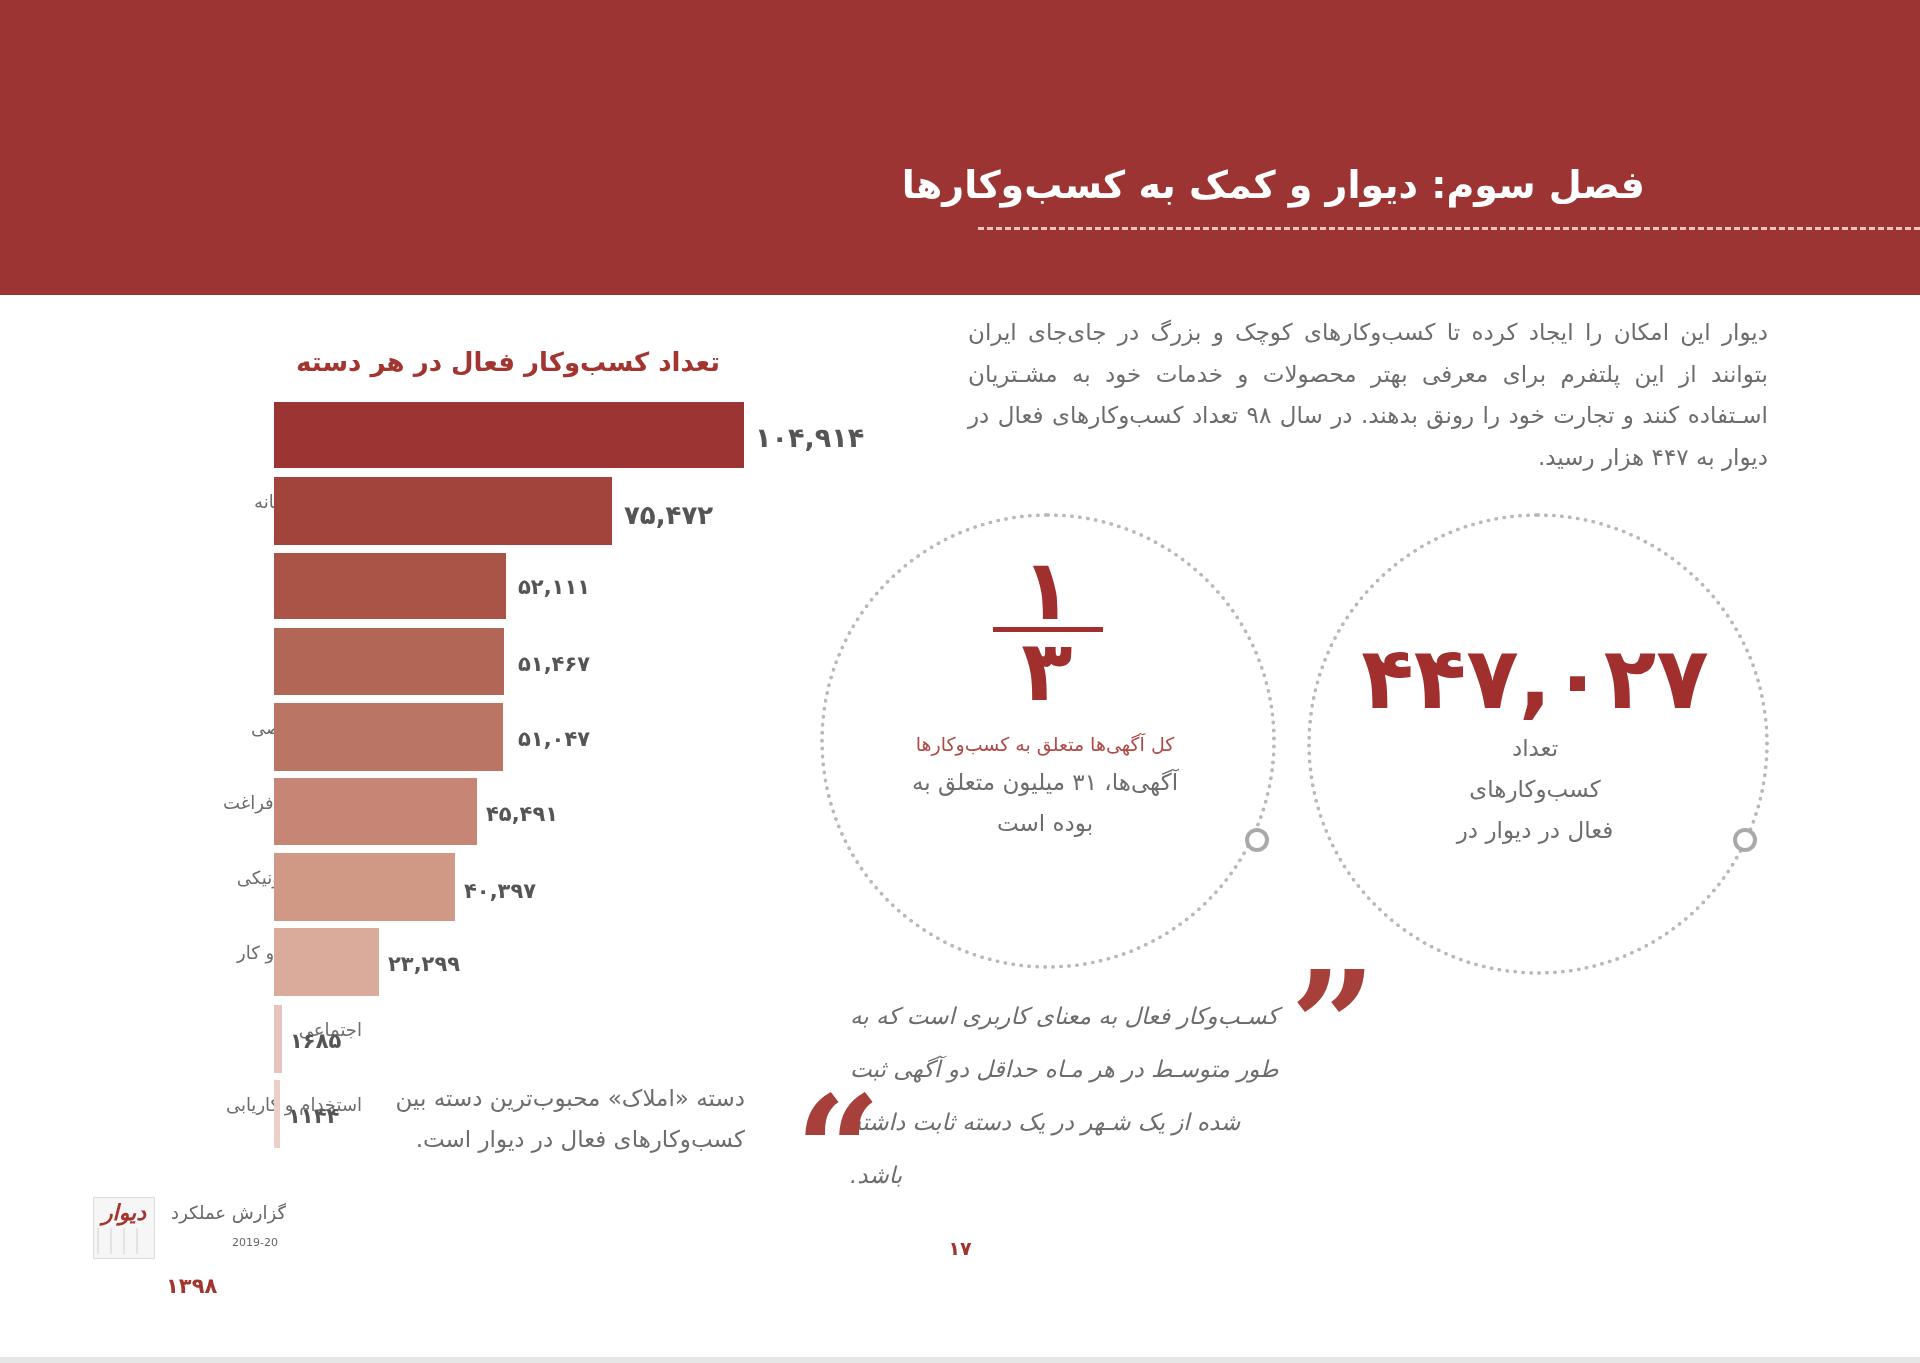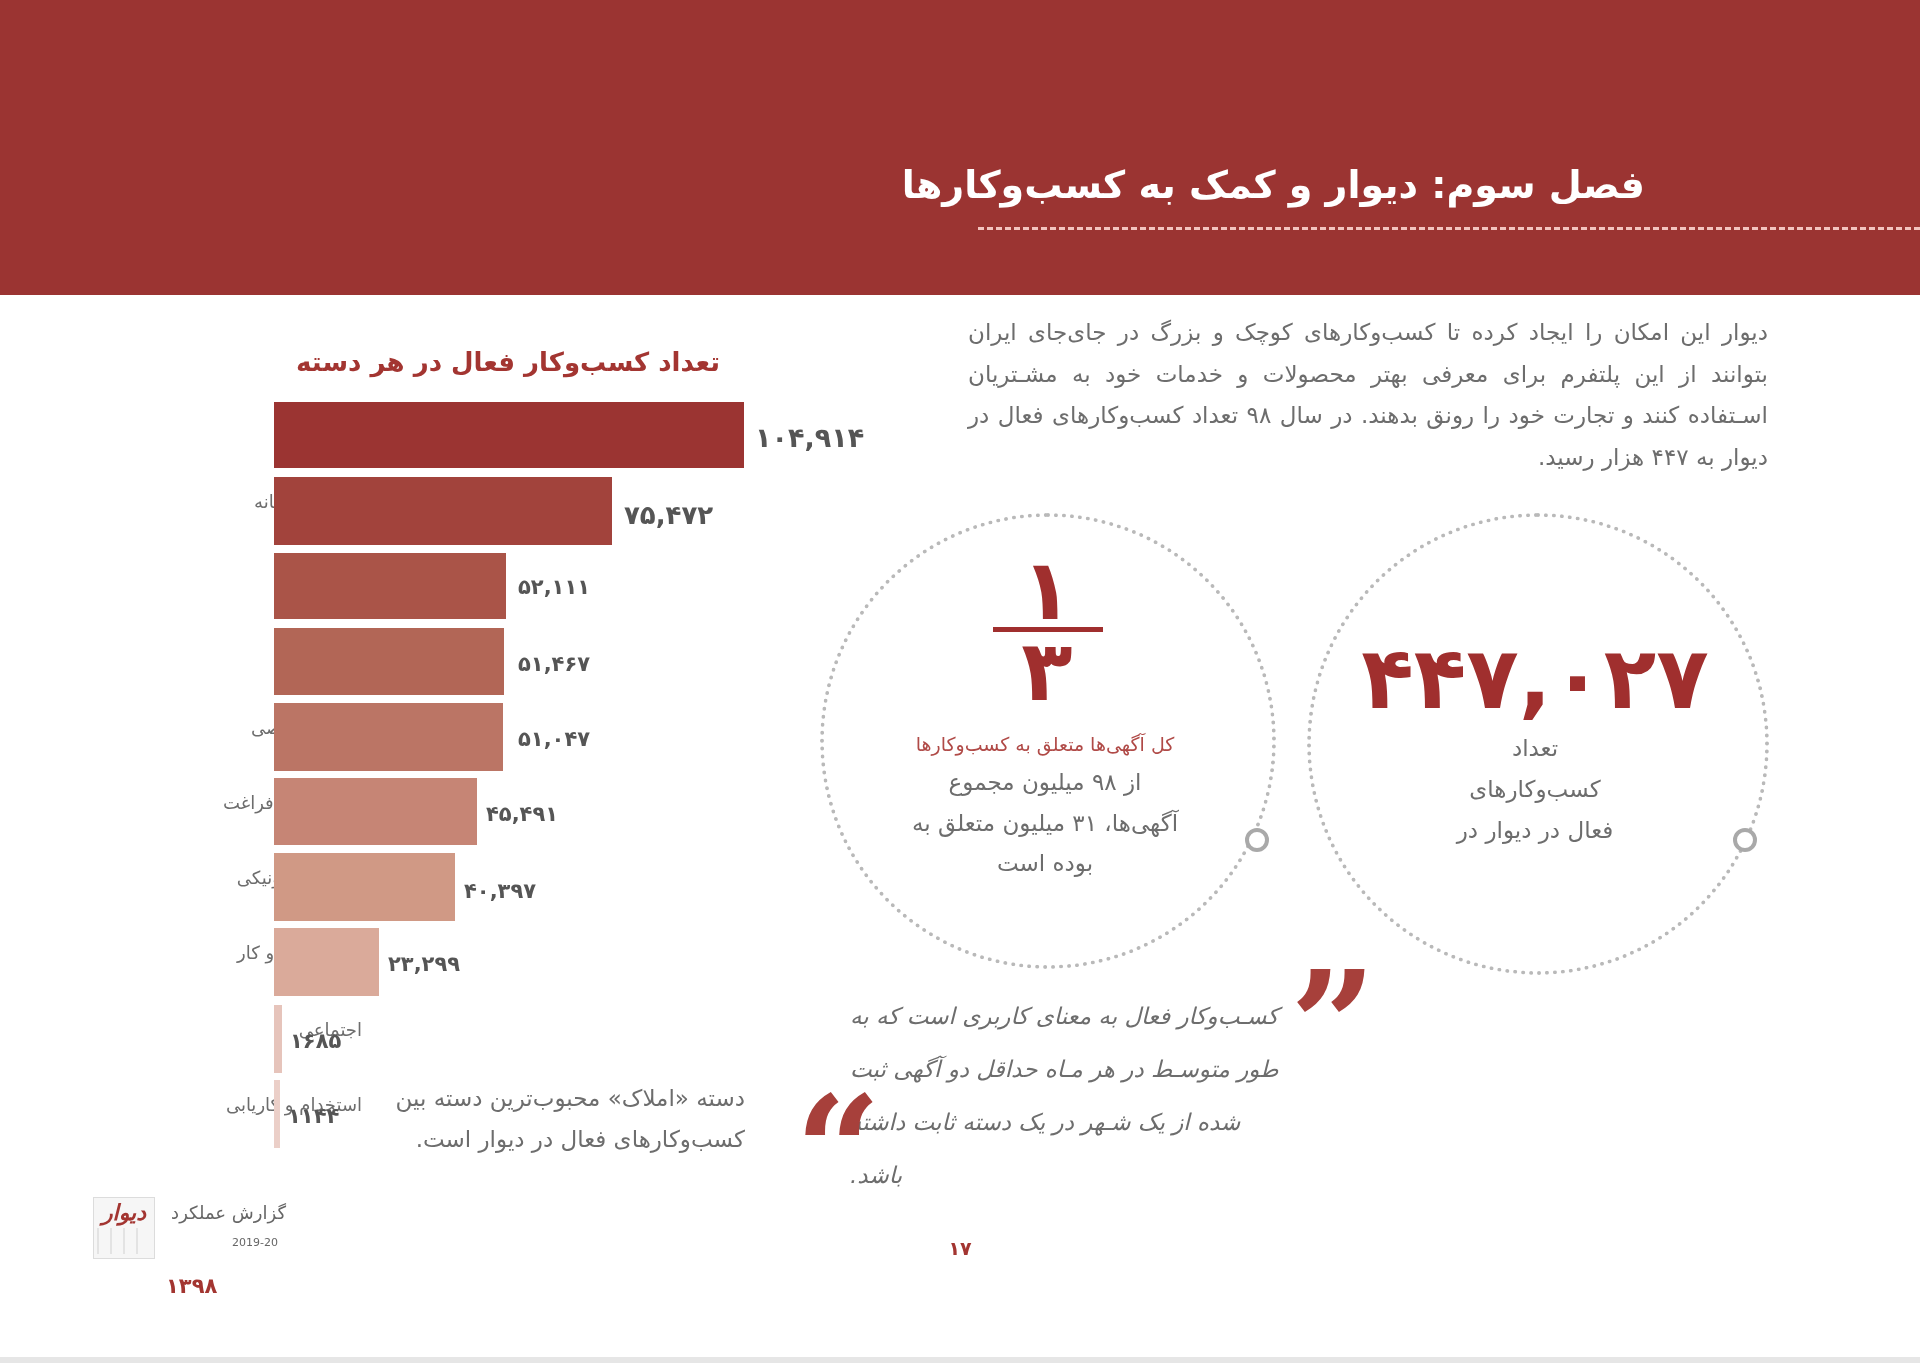--- a/index.html
+++ b/index.html
@@ -206,21 +206,20 @@
 
 <div class="abs chart-note rtl">دسته «املاک» محبوب‌ترین دسته بین کسب‌وکارهای فعال در دیوار است.</div>
 
 <div class="abs circle" style="left:820px;top:513px;width:456px;height:456px;"></div>
 <div class="abs ring" style="left:1245px;top:828px;"></div>
 <div class="abs fraction-num">۱</div>
 <div class="abs fraction-bar"></div>
 <div class="abs fraction-den">۳</div>
 <div class="abs circle-left-caption rtl">کل آگهی‌ها متعلق به کسب‌وکارها</div>
 <div class="abs circle-left-text rtl">
-  <div>از ۹۸ میلیون مجموع</div>
   <div>آگهی‌ها، ۳۱ میلیون متعلق به</div>
   <div>بوده است</div>
 </div>
 
 <div class="abs circle" style="left:1307px;top:513px;width:462px;height:462px;"></div>
 <div class="abs ring" style="left:1733px;top:828px;"></div>
 <div class="abs big-number">۴۴۷,۰۲۷</div>
 <div class="abs circle-right-text rtl">
   <div>تعداد</div>
   <div>کسب‌وکارهای</div>

